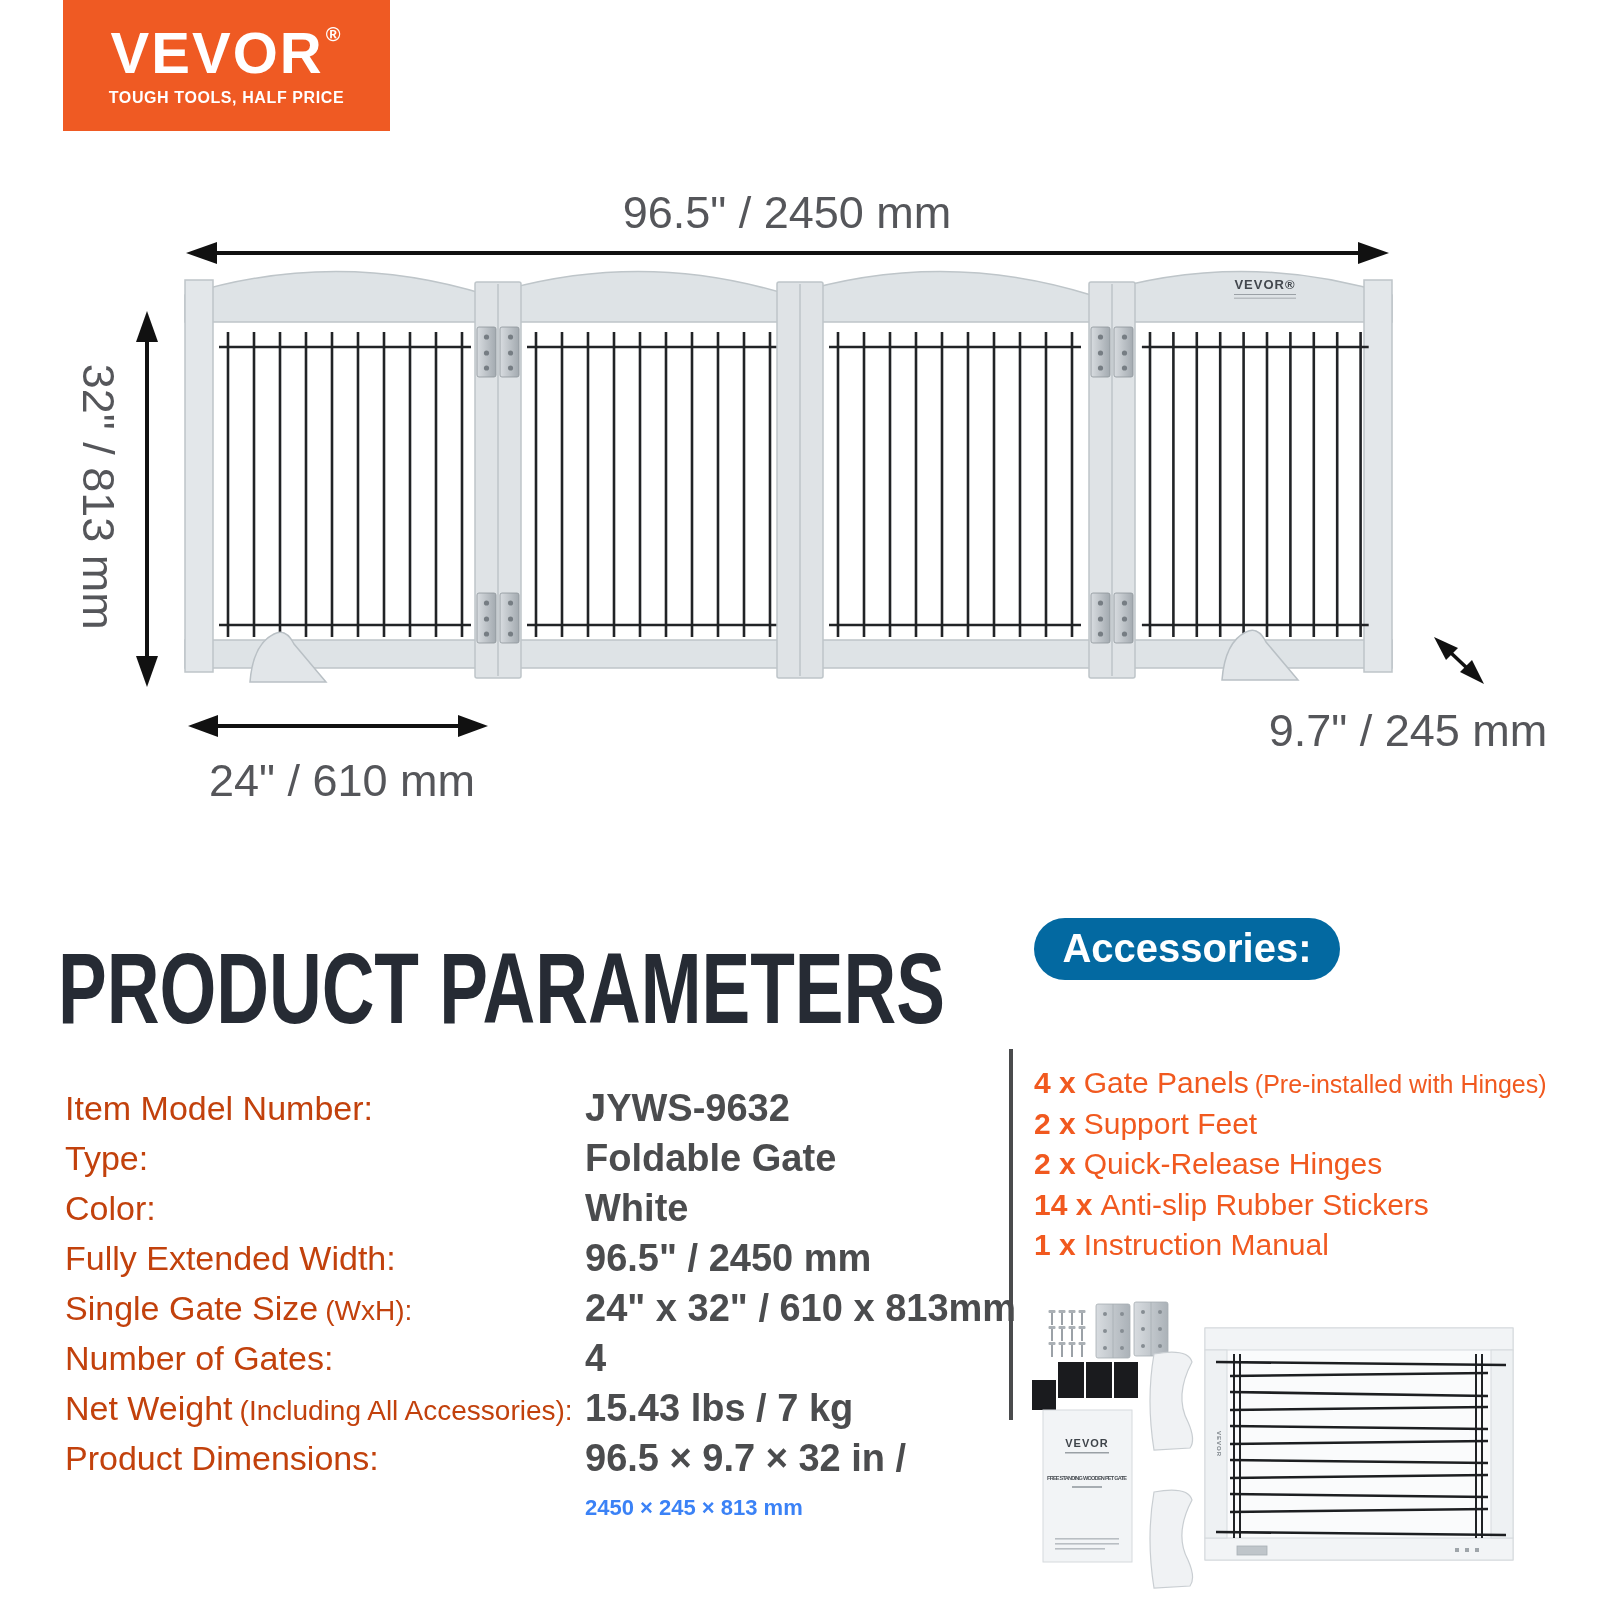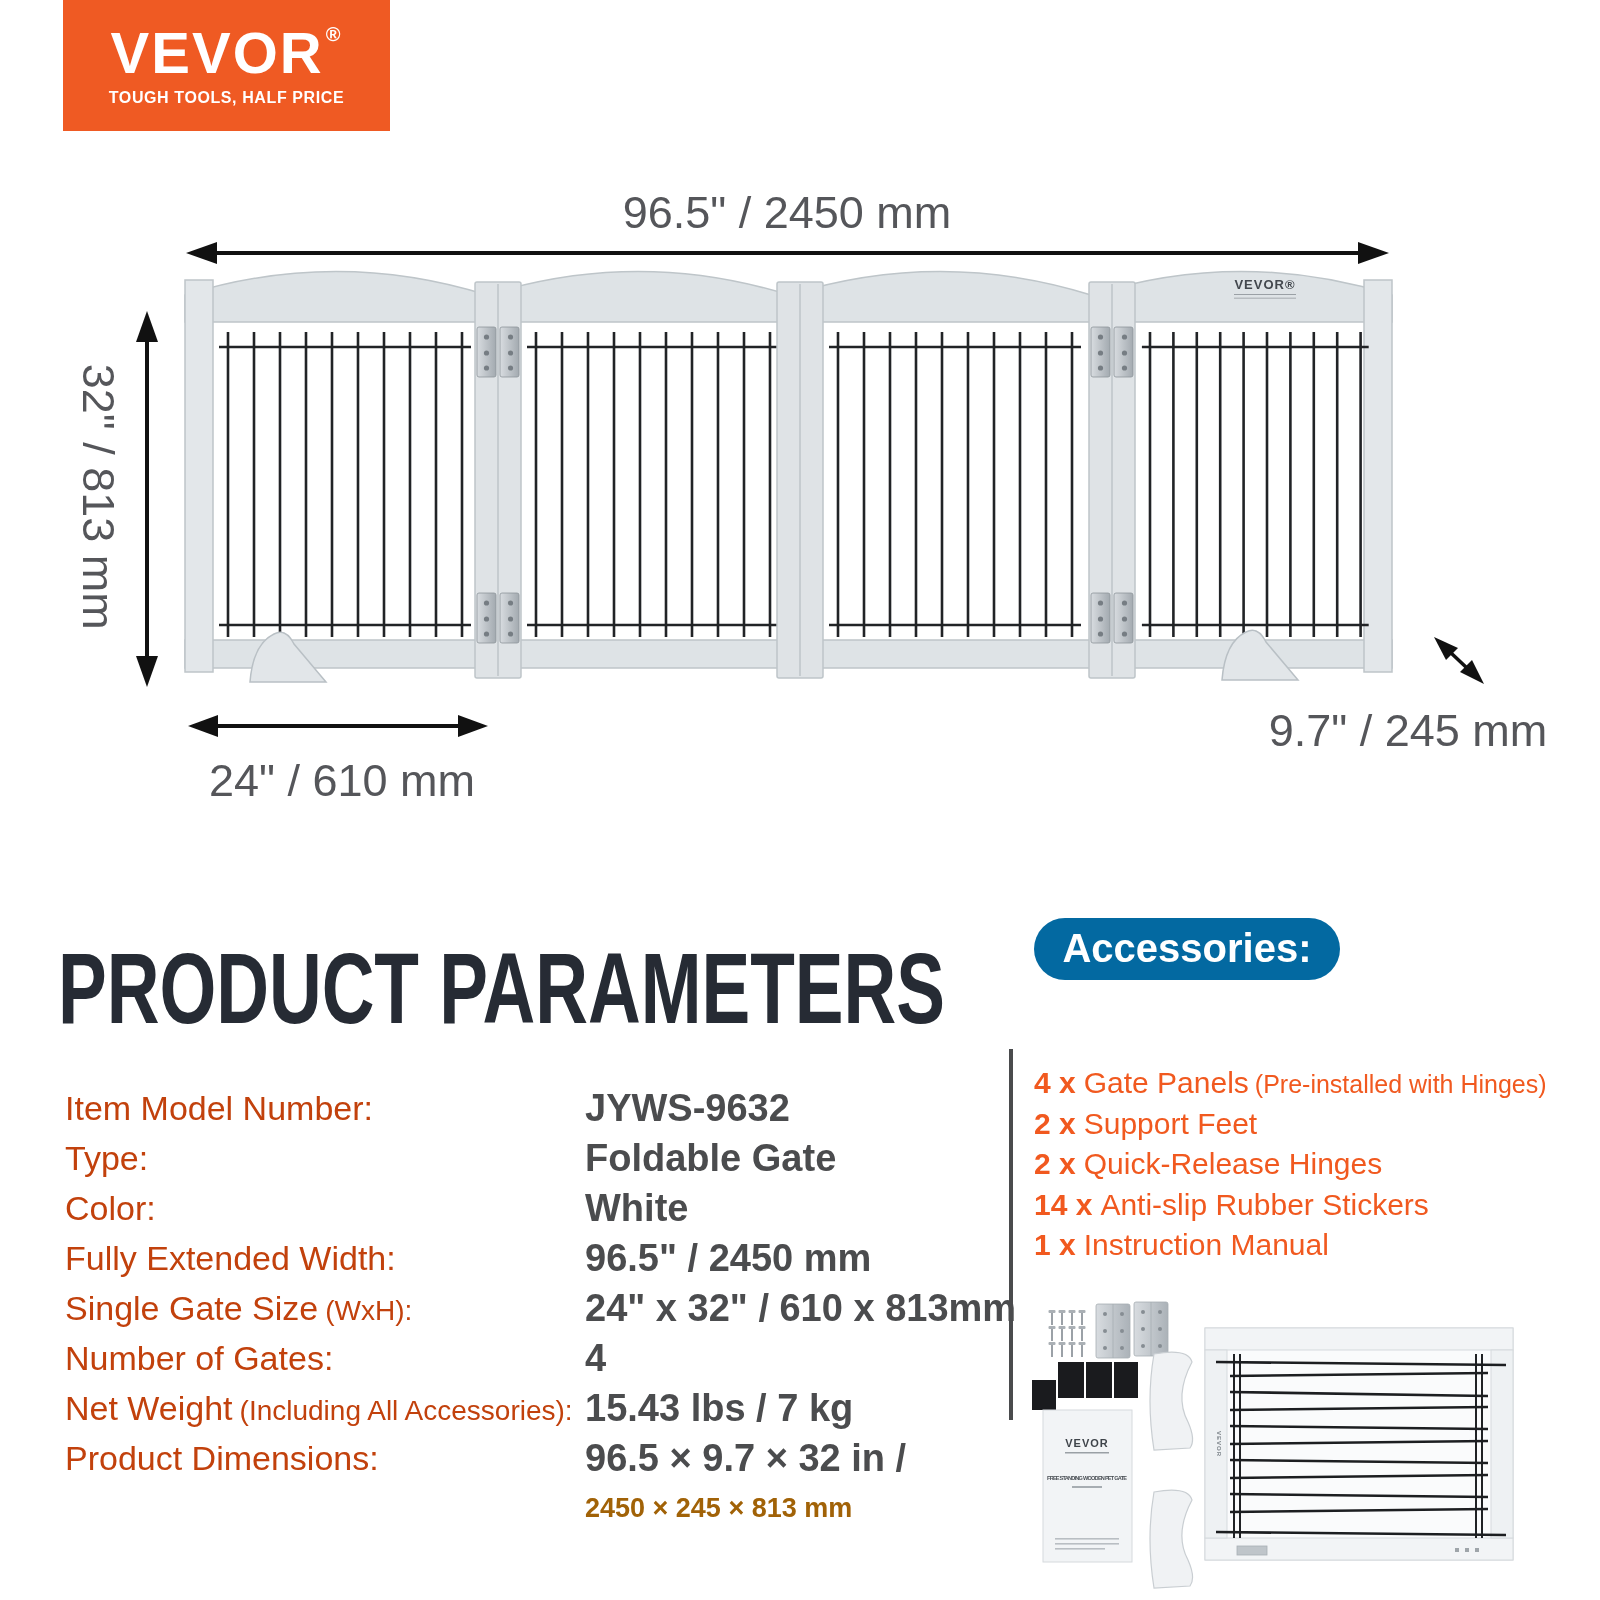--- a/index.html
+++ b/index.html
@@ -27,21 +27,21 @@
 
   
   .params-title{position:absolute;left:58px;top:942px;margin:0;color:#262B34;
                 font-size:100px;font-weight:700;line-height:.92;letter-spacing:0;
                 transform:scaleX(.73);transform-origin:left top;white-space:nowrap;}
   .prow{position:absolute;left:65px;width:980px;height:50px;display:flex;align-items:center;}
   .plabel{color:#c2410c;font-size:34px;}
   .pnote{font-size:28px;margin-left:7px;text-align:center;}
   .pvalue{position:absolute;left:520px;color:#4B4C4E;font-size:38px;font-weight:700;white-space:nowrap;}
   .pvalue2{position:absolute;left:585px;top:1483px;height:50px;display:flex;align-items:center;
-           color:#a16207;font-size:27px;font-weight:700;}
+           color:#3b82f6;font-size:22px;font-weight:700;}
 
   
   .divider{position:absolute;left:1009px;top:1049px;width:4px;height:371px;background:#4A4B4D;}
   .pill{position:absolute;left:1034px;top:918px;width:306px;height:62px;background:#0369a1;
         border-radius:32px;color:#fff;font-size:40px;font-weight:700;text-align:center;line-height:60px;}
   .acc-list{position:absolute;left:1034px;top:1058px;margin:0;padding:0;list-style:none;width:560px;}
   .acc-list li{height:40.5px;line-height:50px;color:#F1591F;font-size:30px;white-space:nowrap;}
   .acc-list b{font-weight:700;margin-right:8px;}
   .acc-list small{font-size:25px;margin-left:6px;}
   .kit-svg{position:absolute;left:1020px;top:1292px;width:550px;height:305px;}

